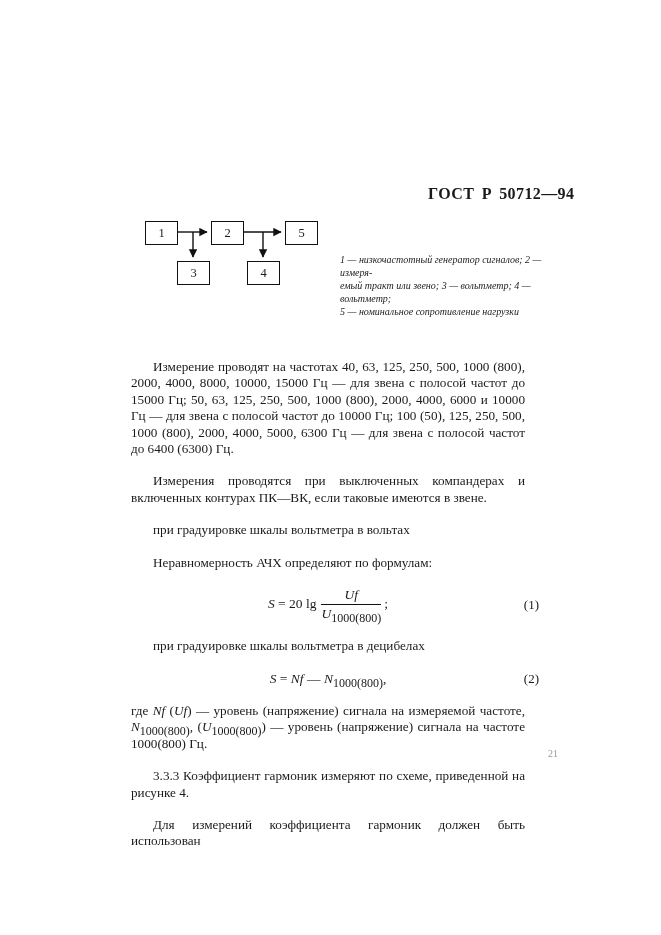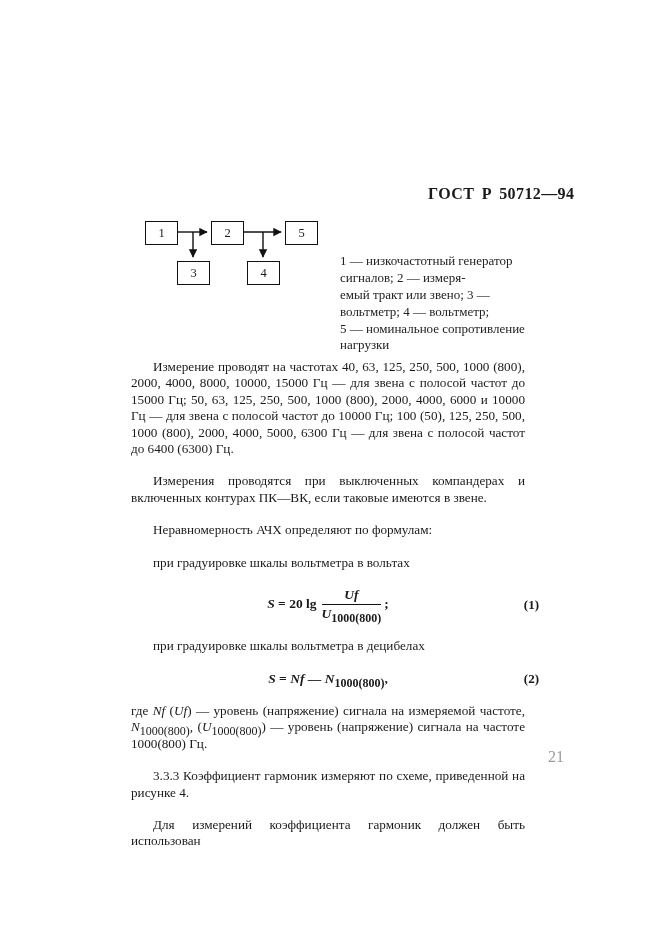--- a/index.html
+++ b/index.html
@@ -40,22 +40,23 @@
     background: #fff;
     font-size: 12.5px;
     line-height: 22px;
     text-align: center;
   }
   .legend {
     position: absolute;
     left: 340px;
     top: 253px;
     width: 210px;
-    font-size: 13px;
+    font-size: 10px;
     line-height: 1.3;
+    font-style: italic;
     color: #222;
   }
   .figure-caption {
     position: absolute;
     left: 244px;
     top: 291px;
     width: 240px;
     font-size: 11.6px;
     line-height: 1.28;
   }
@@ -77,21 +78,20 @@
     vertical-align: sub;
     line-height: 0;
   }
   
   .formula-row {
     position: relative;
     text-align: center;
     margin: 11px 0 7px;
     font-size: 13.5px;
     line-height: 1.2;
-    font-weight: bold;
   }
   .formula-number {
     position: absolute;
     right: 2px;
     top: 50%;
     transform: translateY(-50%);
     font-size: 13px;
   }
   .frac {
     display: inline-block;
@@ -102,21 +102,21 @@
   .frac .num {
     display: block;
     border-bottom: 1px solid #111;
     padding: 0 8px 1px;
   }
   .frac .den { display: block; padding-top: 1px; }
   .page-number {
     position: absolute;
     left: 548px;
     top: 748px;
-    font-size: 16px;
+    font-size: 10px;
     color: #9a9a9a;
     text-align: right;
   }
 </style>
 </head>
 <body>
 
 <div class="page">
 
   <div class="doc-header">ГОСТ Р 50712—94</div>
@@ -144,22 +144,22 @@
     <div>1 — низкочастотный генератор сигналов; 2 — измеря-</div>
     <div>емый тракт или звено; 3 — вольтметр; 4 — вольтметр;</div>
     <div>5 — номинальное сопротивление нагрузки</div>
   </div>
 
 
   <div class="body-col">
 
     <p class="para indent">Измерение проводят на частотах 40, 63, 125, 250, 500, 1000 (800), 2000, 4000, 8000, 10000, 15000 Гц — для звена с полосой частот до 15000 Гц; 50, 63, 125, 250, 500, 1000 (800), 2000, 4000, 6000 и 10000 Гц — для звена с полосой частот до 10000 Гц; 100 (50), 125, 250, 500, 1000 (800), 2000, 4000, 5000, 6300 Гц — для звена с полосой частот до 6400 (6300) Гц.</p>
     <p class="para indent">Измерения проводятся при выключенных компандерах и включенных контурах ПК—ВК, если таковые имеются в звене.</p>
+    <p class="para indent">при градуировке шкалы вольтметра в вольтах</p>
     <p class="para indent">Неравномерность АЧХ определяют по формулам:</p>
-    <p class="para indent">при градуировке шкалы вольтметра в вольтах</p>
 
     <div class="formula-row">
       <span><i>S</i><span> = 20 lg</span><span class="frac"><span class="num"><i>Uf</i></span><span class="den"><i>U</i><span class="ssub">1000(800)</span></span></span><span>;</span></span>
       <span class="formula-number">(1)</span>
     </div>
 
     <p class="para indent">при градуировке шкалы вольтметра в децибелах</p>
 
     <div class="formula-row">
       <span><i>S</i><span> = </span><i>Nf</i><span> — </span><i>N</i><span class="ssub">1000(800)</span><span>,</span></span>

